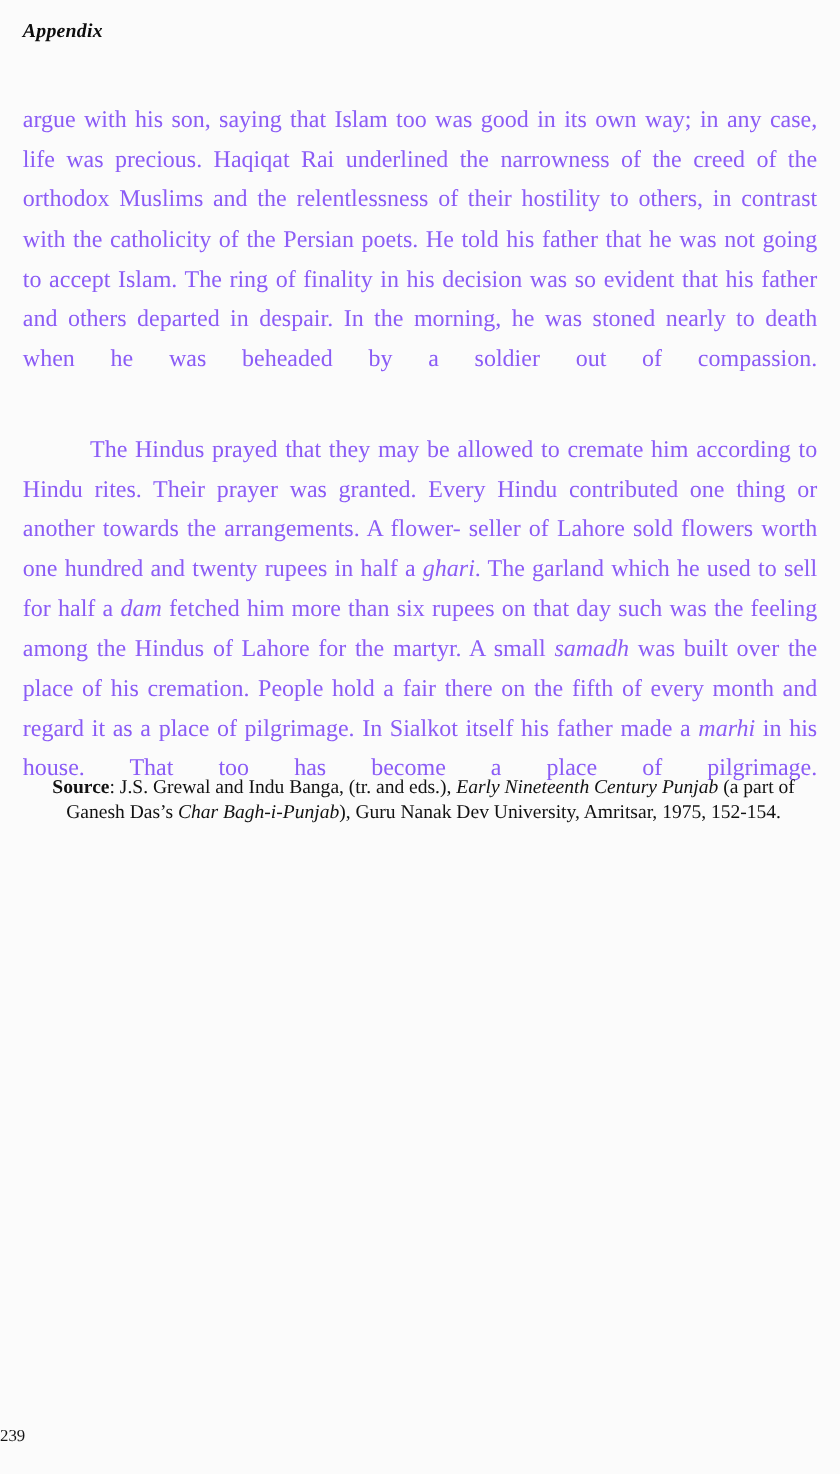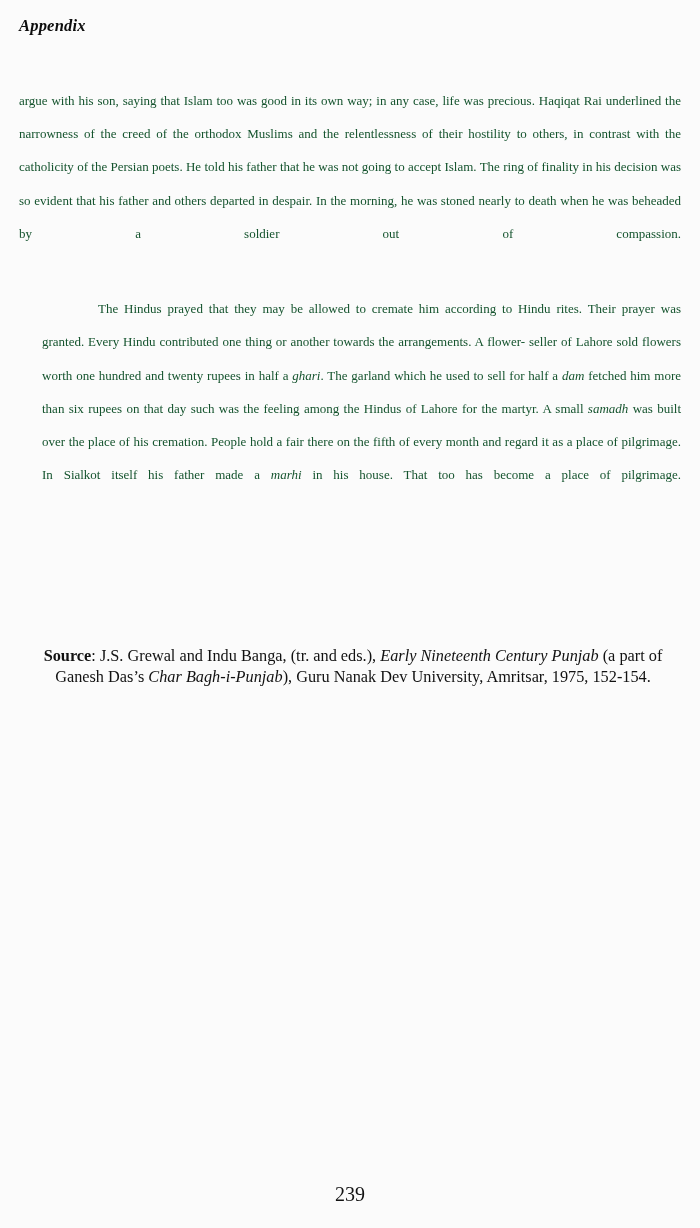--- a/index.html
+++ b/index.html
@@ -38,36 +38,35 @@
   
   .body-block {
     position: absolute;
     top: 84px;
     left: 19px;
     width: 662px;
   }
 
   p.para {
     margin: 0;
-    font-size: 13px;
+    font-size: 20px;
     line-height: 33.2px;
     text-align: justify;
     text-justify: inter-word;
-    color: #14532d;
+    color: #8b5cf6;
     -webkit-hyphens: none;
     hyphens: none;
   }
 
   p.para + p.para {
     margin-top: 9px;
   }
 
   p.para.indented {
     text-indent: 56px;
-    margin-left: 23px;
   }
 
   
   p.para::after {
     content: "";
     display: inline-block;
     width: 100%;
   }
 
   
@@ -81,22 +80,21 @@
     text-align: center;
     color: #111111;
   }
 
   
   .folio {
     position: absolute;
     bottom: 22px;
     left: 0;
     width: 100%;
-    text-align: center;
-    font-size: 20px;
+    font-size: 14px;
     color: #131313;
   }
 </style>
 </head>
 <body>
 
 <div class="page">
 
   <div class="running-head">Appendix</div>
 

